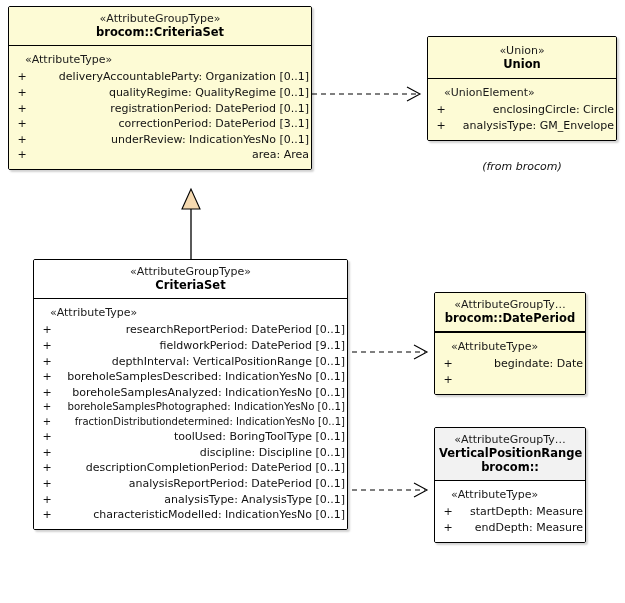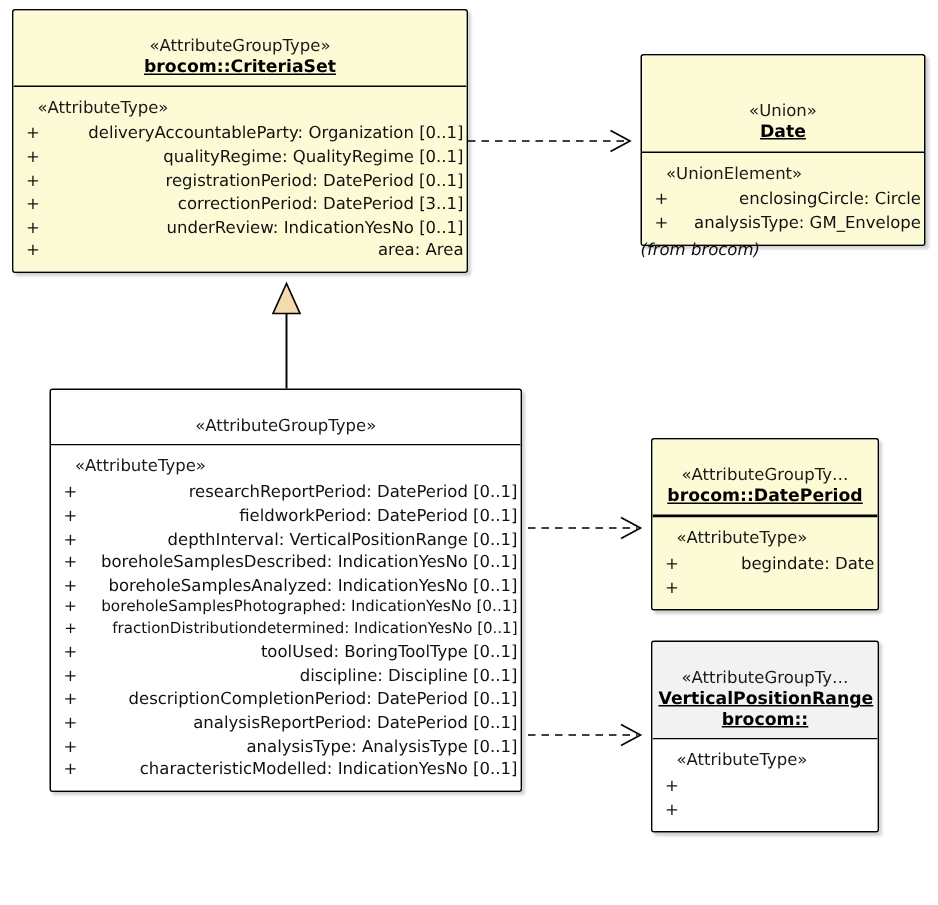--- a/index.html
+++ b/index.html
@@ -32,28 +32,26 @@
     box-sizing: border-box;
     border-bottom: 1px solid #000000;
     text-align: center;
     padding: 5px 4px 6px 4px;
     line-height: 1.22;
   }
   .stereotype {
     font-size: 11px;
     color: #1a1a1a;
     white-space: nowrap;
-    margin-top: 12px;
   }
   .classname {
     font-size: 11.5px;
     font-weight: bold;
     color: #000000;
     white-space: nowrap;
-    text-decoration: underline;
   }
   .uml-body {
     box-sizing: border-box;
     padding: 6px 2px 6px 2px;
   }
   .body-stereotype {
     font-size: 11px;
     color: #1a1a1a;
     padding-left: 14px;
     padding-bottom: 1px;
@@ -156,52 +154,53 @@
         <span class="attr-text">underReview: IndicationYesNo [0..1]</span>
       </div>
       <div class="attr-row">
         <span class="attr-vis">+</span>
         <span class="attr-text">area: Area</span>
       </div>
     </div>
   </div>
 
   <div class="uml-class" style="left:427px; top:36px; width:190px;">
-    <div class="uml-header fill-yellow" style="padding-top:18px; padding-bottom:7px;">
+    <div class="uml-header fill-yellow" style="padding-top:7px; padding-bottom:7px;">
       <div class="stereotype">«Union»</div>
-      <div class="classname">Date</div>
+      <div class="classname">Union</div>
     </div>
     <div class="uml-body fill-yellow">
       <div class="body-stereotype">«UnionElement»</div>
       <div class="attr-row">
         <span class="attr-vis">+</span>
         <span class="attr-text">enclosingCircle: Circle</span>
       </div>
       <div class="attr-row">
         <span class="attr-vis">+</span>
         <span class="attr-text">analysisType: GM_Envelope</span>
       </div>
     </div>
   </div>
 
-  <div class="free-note" style="left:427px; top:160px; width:190px; ">(from brocom)</div>
+  <div class="free-note" style="left:427px; top:160px; width:190px; text-align:center;">(from brocom)</div>
 
   <div class="uml-class" style="left:33px; top:259px; width:315px;">
     <div class="uml-header fill-white">
       <div class="stereotype">«AttributeGroupType»</div>
+      <div class="classname">CriteriaSet</div>
     </div>
     <div class="uml-body fill-white">
       <div class="body-stereotype">«AttributeType»</div>
       <div class="attr-row">
         <span class="attr-vis">+</span>
         <span class="attr-text">researchReportPeriod: DatePeriod [0..1]</span>
       </div>
       <div class="attr-row">
         <span class="attr-vis">+</span>
-        <span class="attr-text">fieldworkPeriod: DatePeriod [0..1]</span>
+        <span class="attr-text">fieldworkPeriod: DatePeriod [9..1]</span>
       </div>
       <div class="attr-row">
         <span class="attr-vis">+</span>
         <span class="attr-text">depthInterval: VerticalPositionRange [0..1]</span>
       </div>
       <div class="attr-row">
         <span class="attr-vis">+</span>
         <span class="attr-text">boreholeSamplesDescribed: IndicationYesNo [0..1]</span>
       </div>
       <div class="attr-row">
@@ -263,20 +262,22 @@
   <div class="uml-class" style="left:434px; top:427px; width:152px;">
     <div class="uml-header fill-gray">
       <div class="stereotype">«AttributeGroupTy…</div>
       <div class="classname">VerticalPositionRange</div>
       <div class="classname">brocom::</div>
     </div>
     <div class="uml-body fill-white">
       <div class="body-stereotype">«AttributeType»</div>
       <div class="attr-row">
         <span class="attr-vis">+</span>
-      </div>
-      <div class="attr-row">
-        <span class="attr-vis">+</span>
+        <span class="attr-text">startDepth: Measure</span>
+      </div>
+      <div class="attr-row">
+        <span class="attr-vis">+</span>
+        <span class="attr-text">endDepth: Measure</span>
       </div>
     </div>
   </div>
 
 </div>
 
 </body></html>

